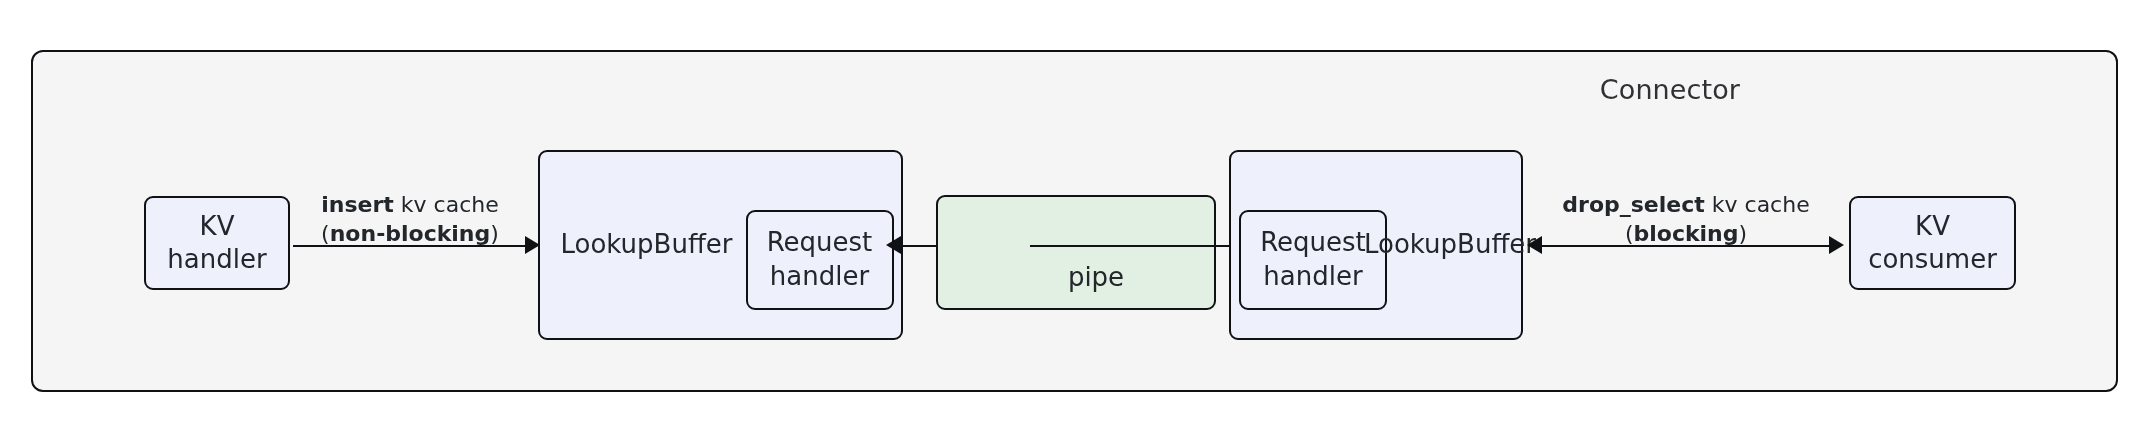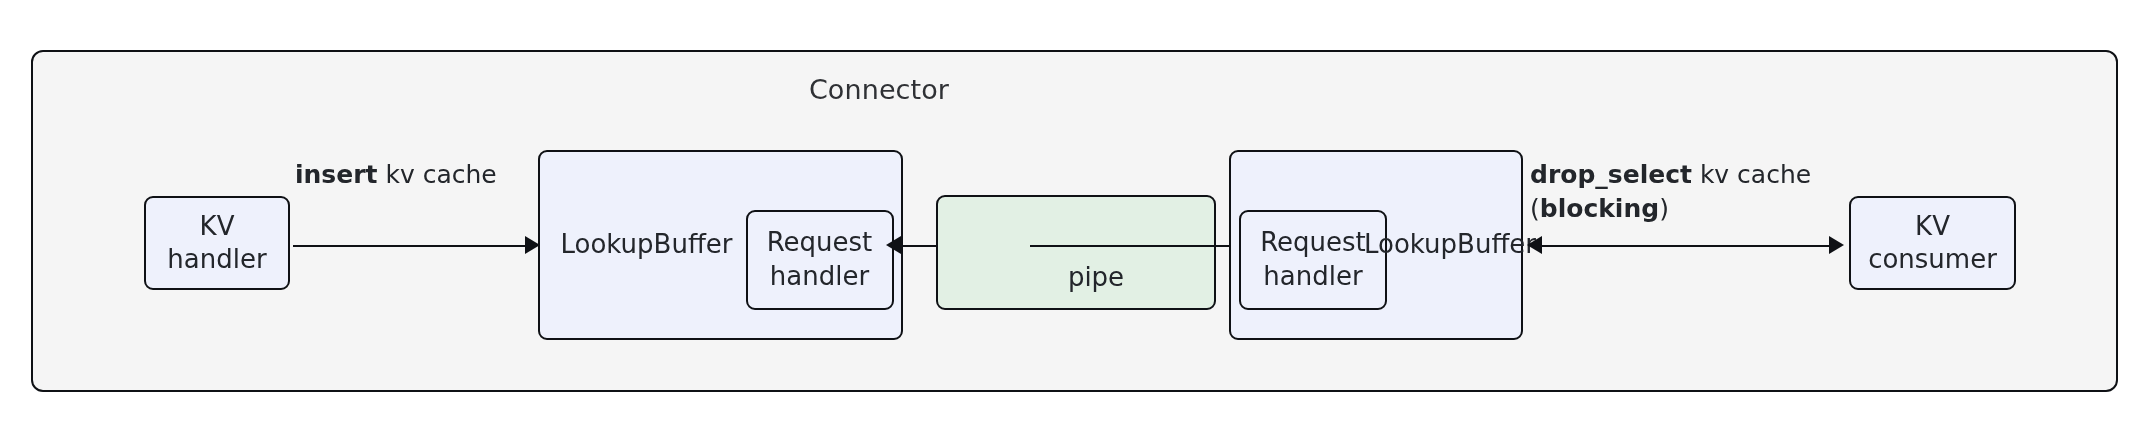--- a/index.html
+++ b/index.html
@@ -25,24 +25,24 @@
     top: 50px;
     width: 2087px;
     height: 342px;
     background: #f5f5f5;
     border: 2.5px solid #0f1115;
     border-radius: 12px;
     box-sizing: border-box;
   }
   .connector-title {
     position: absolute;
-    left: 9px;
+    left: 0;
     top: 74px;
     width: 1740px;
-    text-align: center;
+    text-align: right;
     font-size: 27px;
     color: #2f3135;
     letter-spacing: 0.1px;
   }
 
   
   .node {
     position: absolute;
     box-sizing: border-box;
     border: 2.5px solid #0f1115;
@@ -143,25 +143,26 @@
   .a3-head { left: 1235px; top: 236px; }
 
   
   .a4-line { left: 1534px; top: 245px; width: 303px; }
   .a4-head-l { left: 1527px; top: 236px; }
   .a4-head-r { left: 1829px; top: 236px; }
 
   
   .edge-label {
     position: absolute;
-    text-align: left;
-    font-size: 25px;
+    text-align: center;
+    font-size: 22px;
     color: #23262b;
     line-height: 1.34;
     white-space: nowrap;
+    margin-top: 32px;
   }
   .edge-label b { font-weight: 700; }
   .label-insert { left: 295px; top: 158px; width: 230px; }
   .label-drop   { left: 1530px; top: 158px; width: 312px; }
 </style>
 </head>
 <body>
 
 <div id="canvas">
 
@@ -170,20 +171,23 @@
 
   <div class="node blue kv-producer">
     <span>KV</span>
     <span>handler</span>
   </div>
 
   <div class="edge-label label-insert">
     <div>
       <b>insert</b><span> kv cache</span>
     </div>
+    <div>
+      <span>(</span><b>non-blocking</b><span>)</span>
+    </div>
   </div>
   <div class="arrow-line a1-line"></div>
   <div class="arrowhead right a1-head"></div>
 
   <div class="node blue lookup-left">
     <div class="lb-label">
       <span>Lookup</span>
       <span>Buffer</span>
     </div>
     <div class="handler">

